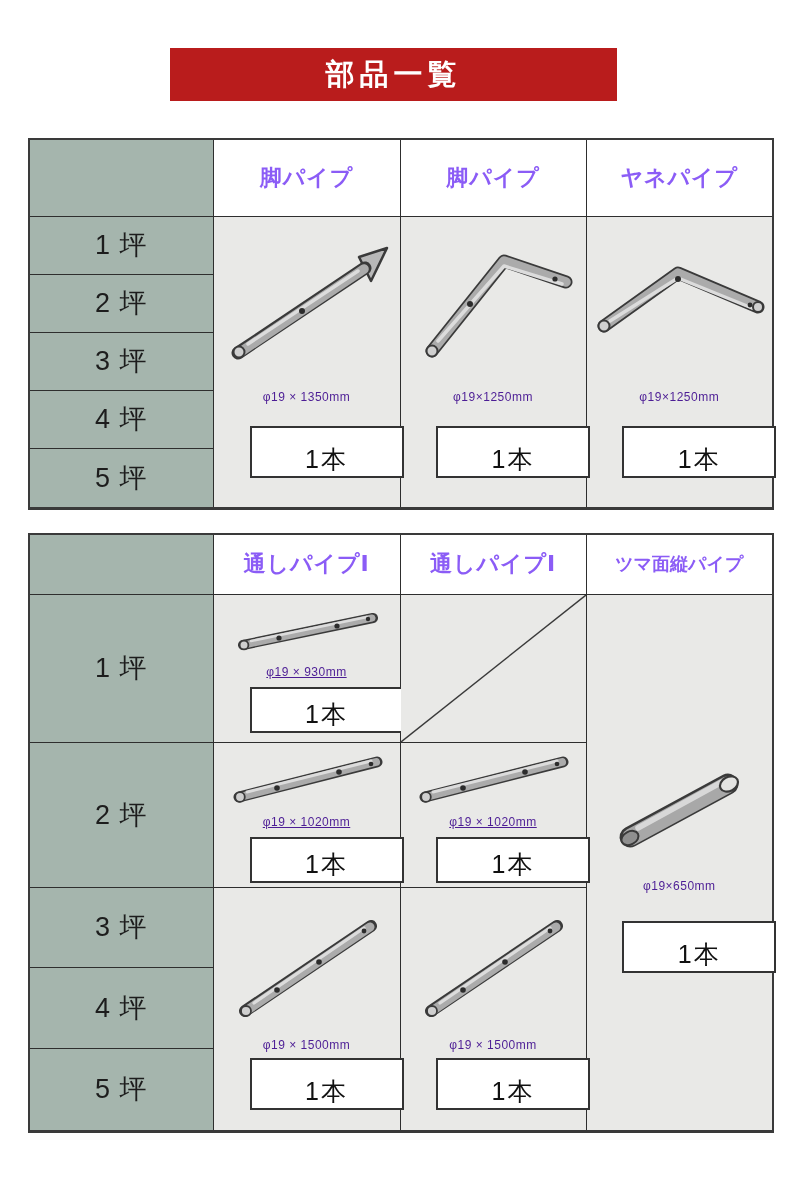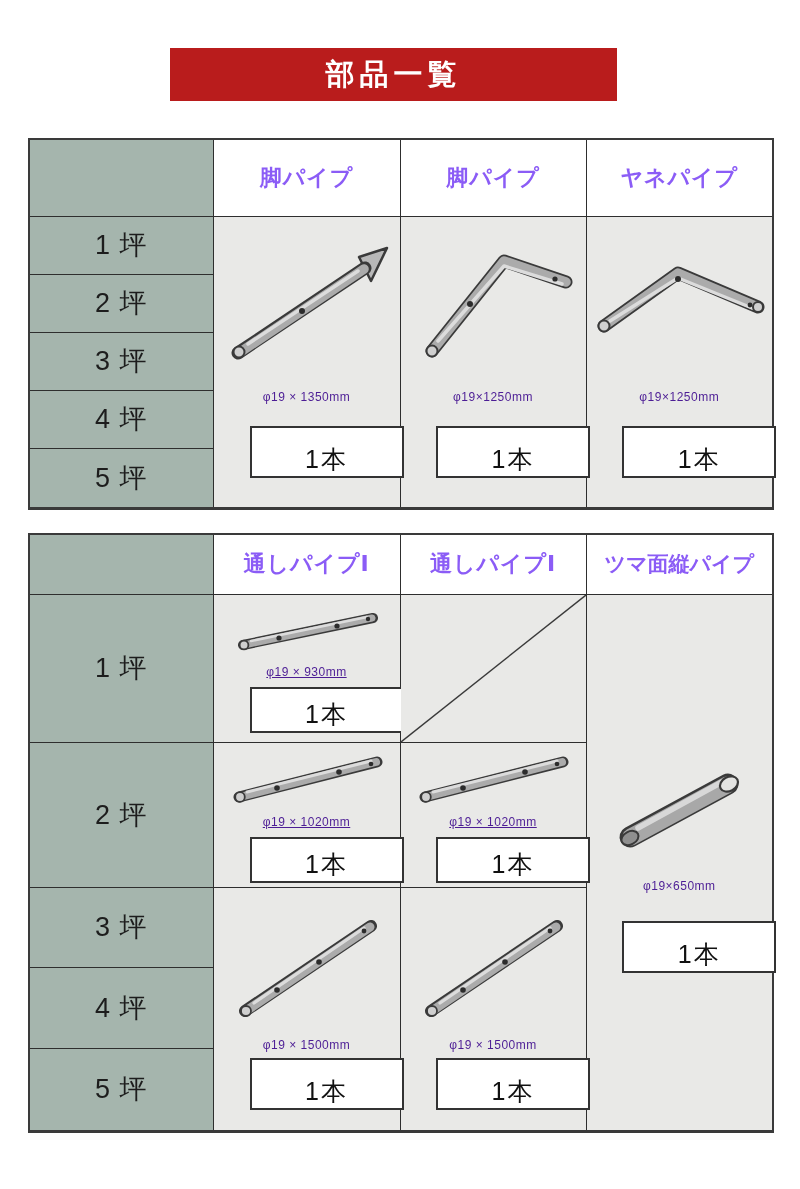--- a/index.html
+++ b/index.html
@@ -21,21 +21,21 @@
     border:2px solid #3a3a3a;border-bottom-width:3px;
   }
   table.parts td,table.parts th{
     border:1px solid #2e2e2e;padding:0;vertical-align:middle;text-align:center;
   }
   #table1{top:138px;}
   #table2{top:533px;}
   th.colhead{
     background:#ffffff;font-size:22px;font-weight:600;letter-spacing:1px;color:#8b5cf6;
   }
-  th.colhead.small{font-size:21px;letter-spacing:0;}
+  th.colhead.small{font-size:18px;letter-spacing:0;}
   td.rowlabel, th.corner{
     background:#a5b5ad;
   }
   td.rowlabel{
     font-size:27px;font-weight:500;letter-spacing:1px;color:#1d1d1d;
   }
   td.cell{background:#e9e9e7;}
   .cellbox{
     height:100%;display:flex;flex-direction:column;align-items:center;justify-content:center;
   }

